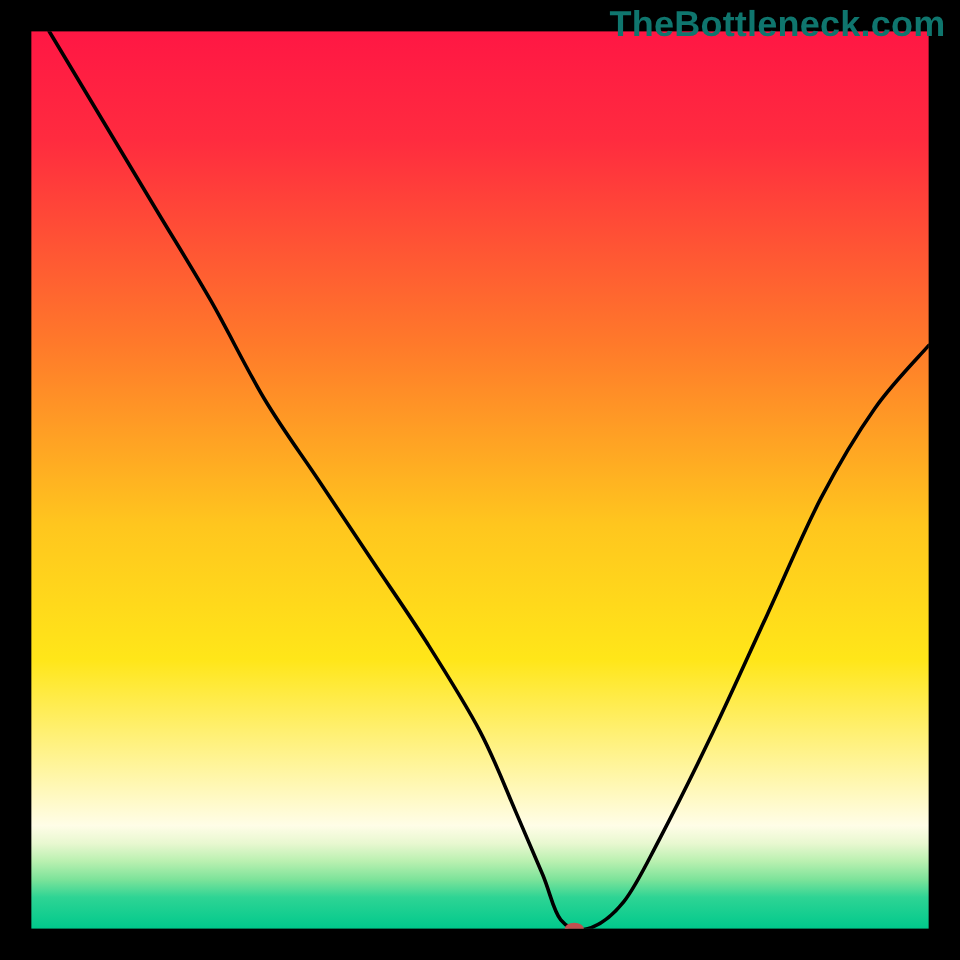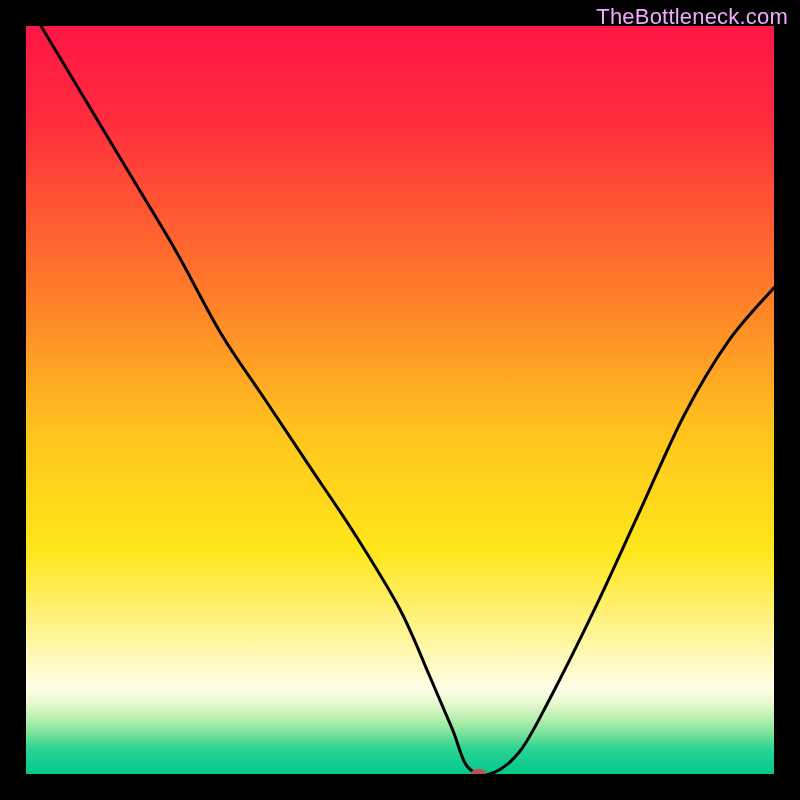--- a/index.html
+++ b/index.html
@@ -14,23 +14,23 @@
   .frame {
     position: relative;
     width: 800px;
     height: 800px;
     background: #000;
   }
   .watermark {
     position: absolute;
     top: 4px;
     right: 12px;
-    color: #f0abfc;
-    font-size: 22px;
-    font-weight: 400;
+    color: #0f766e;
+    font-size: 30px;
+    font-weight: 700;
     letter-spacing: 0.2px;
     z-index: 10;
   }
   .plot-wrap {
     position: absolute;
     left: 26px;
     top: 26px;
     width: 748px;
     height: 748px;
   }

